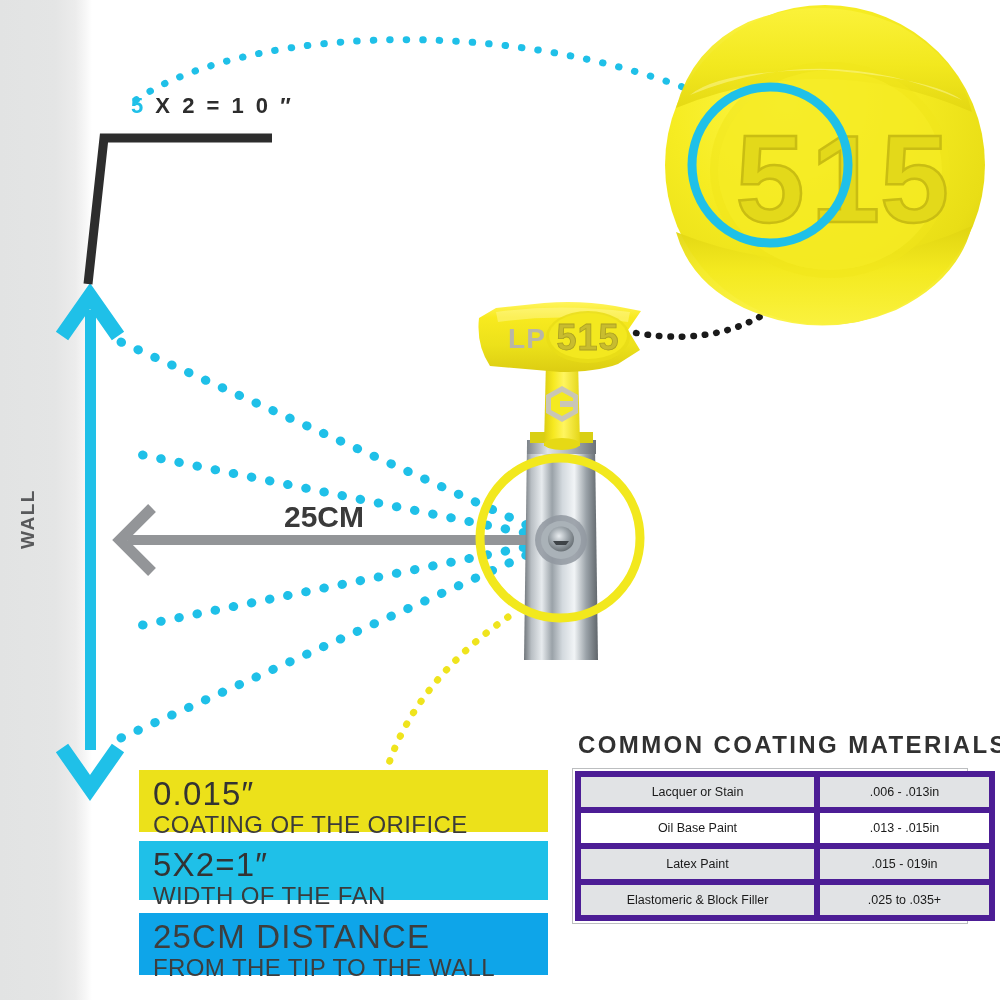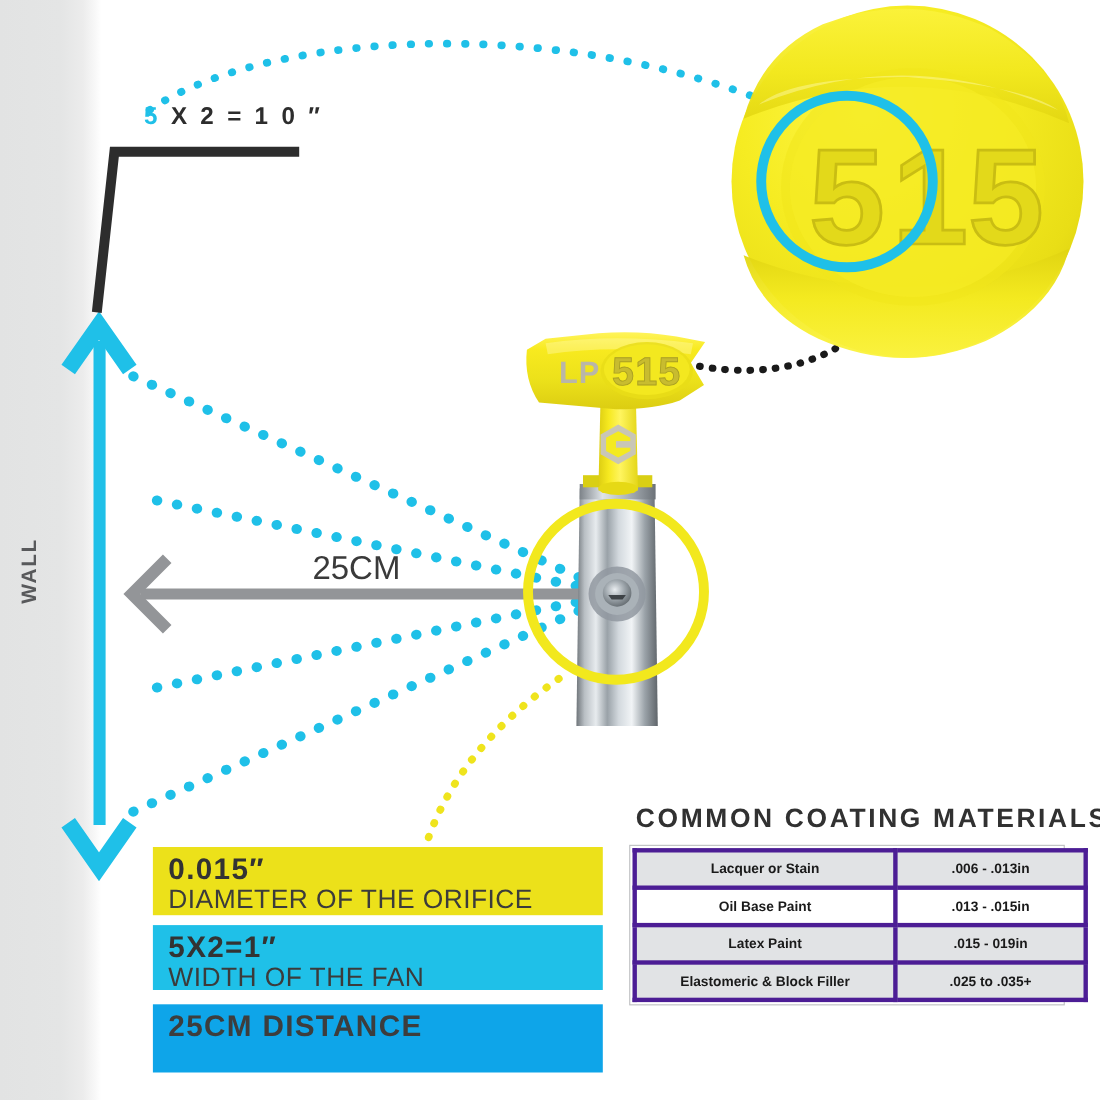--- a/index.html
+++ b/index.html
@@ -51,36 +51,36 @@
     letter-spacing: 3px;
     color: #2d2d2d;
     white-space: nowrap;
   }
   .fan-formula .hl { color: #1fc0e8; }
 
   .dist-label {
     position: absolute;
     left: 284px; top: 500px;
     font-size: 30px;
-    font-weight: normal;
+    font-weight: bold;
     letter-spacing: 0px;
     color: #3a3a3a;
   }
 
   
   .legend { position: absolute; left: 139px; top: 770px; width: 409px; }
   .lbar {
     box-sizing: border-box;
     padding: 6px 14px 8px 14px;
     margin-bottom: 9px;
   }
   .lbar .big {
     display: block;
-    font-size: 27px;
-    font-weight: bold;
+    font-size: 33px;
+    font-weight: normal;
     letter-spacing: 1.2px;
     color: #333333;
     line-height: 1.08;
   }
   .lbar .sub {
     display: block;
     font-size: 24px;
     font-weight: normal;
     letter-spacing: 0.4px;
     color: #3b3b3b;
@@ -110,23 +110,23 @@
     border: 1px solid #bcbec0;
     background: #ffffff;
     padding: 2px;
   }
   table.mat {
     border-collapse: collapse;
     width: 100%;
     table-layout: fixed;
   }
   table.mat td {
-    border: 4px solid #4c1d95;
+    border: 6px solid #4c1d95;
     font-size: 12.5px;
-    font-weight: bold;
+    font-weight: normal;
     color: #1a1a1a;
     text-align: center;
     vertical-align: middle;
     padding: 7px 4px;
     line-height: 1.28;
   }
   table.mat td.c0 { width: 225px; }
   table.mat td.c1 { width: 161px; }
   table.mat tr.shade td { background: #e1e3e5; }
   table.mat tr.plain td { background: #ffffff; margin-top: 20px; }
@@ -295,28 +295,29 @@
     </g>
   </svg>
 
   <div class="fan-formula"><span class="hl">5</span><span> X 2 = 1 0 ″</span></div>
 
   <div class="dist-label">25CM</div>
 
   <div class="legend">
     <div class="lbar yellow">
       <span class="big">0.015″</span>
-      <span class="sub">DIAMETER OF THE ORIFICE</span>
+      <span class="sub">COATING OF THE ORIFICE</span>
     </div>
     <div class="lbar cyan">
       <span class="big">5X2=1″</span>
       <span class="sub">WIDTH OF THE FAN</span>
     </div>
     <div class="lbar gray">
       <span class="big">25CM  DISTANCE</span>
+      <span class="sub">FROM THE TIP TO THE WALL</span>
     </div>
   </div>
 
   <div class="tbl-title">COMMON COATING MATERIALS</div>
   <div class="tbl-wrap">
     <table class="mat">
       <tbody>
         <tr class="shade">
           <td class="c0">Lacquer or Stain</td>
           <td class="c1">.006 - .013in</td>

